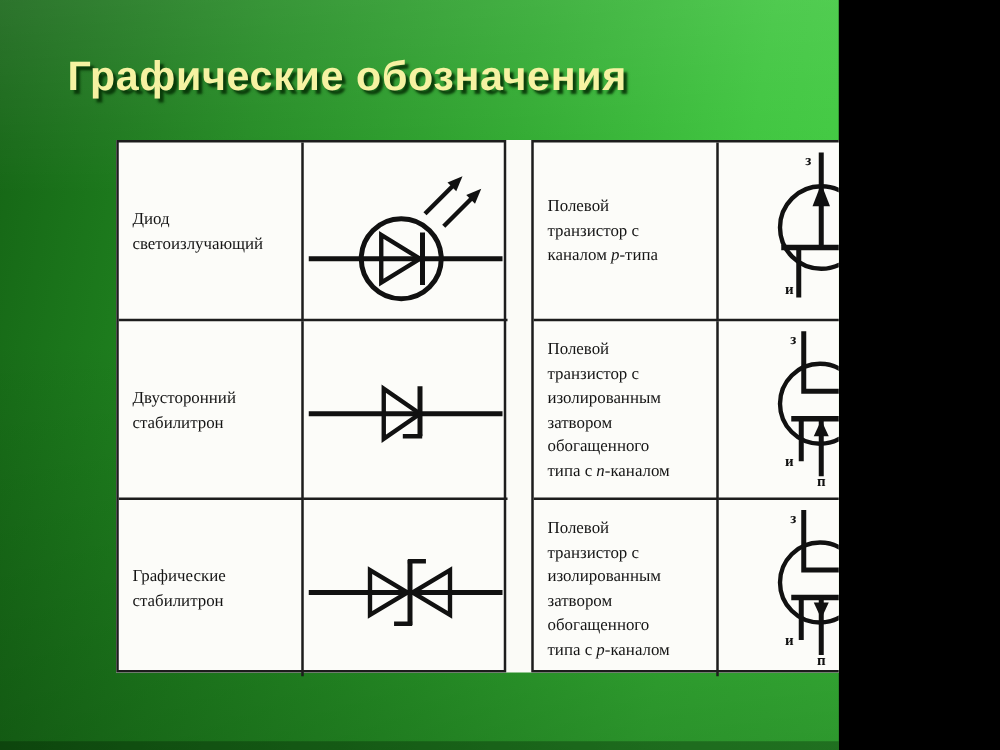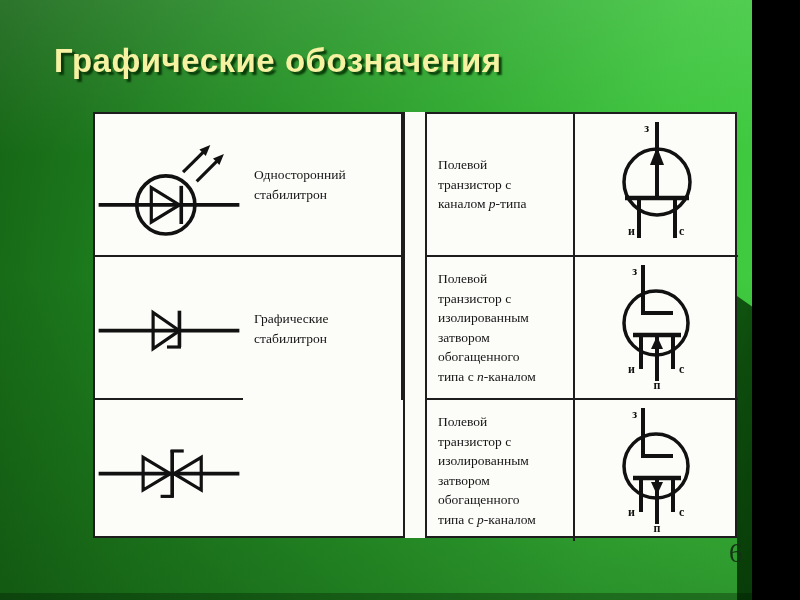--- a/index.html
+++ b/index.html
@@ -1,16 +1,16 @@
 <!DOCTYPE html>
 <html><head>
 <meta charset="utf-8">
 <style>
   html,body{margin:0;padding:0;background:#000;}
-  .slide{position:relative;width:752px;height:600px;overflow:hidden;
+  .slide{position:relative;width:671px;height:600px;overflow:hidden;
     background:linear-gradient(100deg,#156415 0%,#228a22 28%,#2ea82e 55%,#3cc43c 80%,#41ce41 100%);
     font-family:"Liberation Sans",sans-serif;}
   .shade{position:absolute;inset:0;pointer-events:none;
     background:linear-gradient(180deg,rgba(255,255,255,0.10) 0%,rgba(255,255,255,0) 26%,rgba(0,25,0,0) 46%,rgba(0,25,0,0.30) 100%);}
   .wedge{position:absolute;left:737px;top:0;width:63px;height:600px;
     background:linear-gradient(115deg,#1d771d 0%,#0d4c0d 50%,#063406 100%);
     clip-path:polygon(0 296px,63px 340px,63px 600px,0 600px);}
   .bottom-strip{position:absolute;left:0;bottom:0;width:800px;height:7px;background:rgba(0,20,0,0.30);}
   .title{position:absolute;left:54px;top:42px;margin:0;font-size:33px;font-weight:bold;letter-spacing:.5px;
     color:#f6f2a2;text-shadow:3px 3px 2px rgba(6,50,6,0.9);}
@@ -32,35 +32,41 @@
 </head>
 <body>
 
 <div class="slide">
   <div class="shade"></div>
   <div class="wedge"></div>
   <div class="bottom-strip"></div>
   <h1 class="title">Графические обозначения</h1>
   <div class="panel">
     <div class="tbl left" id="table-0">
+        <div class="lc">
+          <div class="lbl">
+            <span>Диод</span>
+            <span>светоизлучающий</span>
+          </div>
+        </div>
         <div class="sc">
           <svg viewBox="0 0 163 141" width="163" height="141">
             <path d="M4 93H159" stroke="#111111" stroke-width="4" fill="none" stroke-linecap="butt"></path>
             <circle cx="78" cy="93" r="32" stroke="#111111" stroke-width="4" fill="none"></circle>
             <path d="M62 74V112L93 93Z" stroke="#111111" stroke-width="3.5" fill="none" stroke-linecap="butt"></path>
             <path d="M95 72V114" stroke="#111111" stroke-width="4" fill="none" stroke-linecap="butt"></path>
             <path d="M97 57L119 35" stroke="#111111" stroke-width="3.5" fill="none" stroke-linecap="butt"></path>
             <polygon points="127,27 122,39 115,32" fill="#111111"></polygon>
             <path d="M112 67L134 45" stroke="#111111" stroke-width="3.5" fill="none" stroke-linecap="butt"></path>
             <polygon points="142,37 137,49 130,42" fill="#111111"></polygon>
           </svg>
         </div>
         <div class="lc">
           <div class="lbl">
-            <span>Односторонний</span>
+            <span>Двусторонний</span>
             <span>стабилитрон</span>
           </div>
         </div>
         <div class="sc">
           <svg viewBox="0 0 163 141" width="163" height="141">
             <path d="M4 74H159" stroke="#111111" stroke-width="4" fill="none" stroke-linecap="butt"></path>
             <path d="M64 54V94L93 74Z" stroke="#111111" stroke-width="3.5" fill="none" stroke-linecap="butt"></path>
             <path d="M93 52V92" stroke="#111111" stroke-width="4" fill="none" stroke-linecap="butt"></path>
             <path d="M93 92H81" stroke="#111111" stroke-width="3.5" fill="none" stroke-linecap="square"></path>
           </svg>

